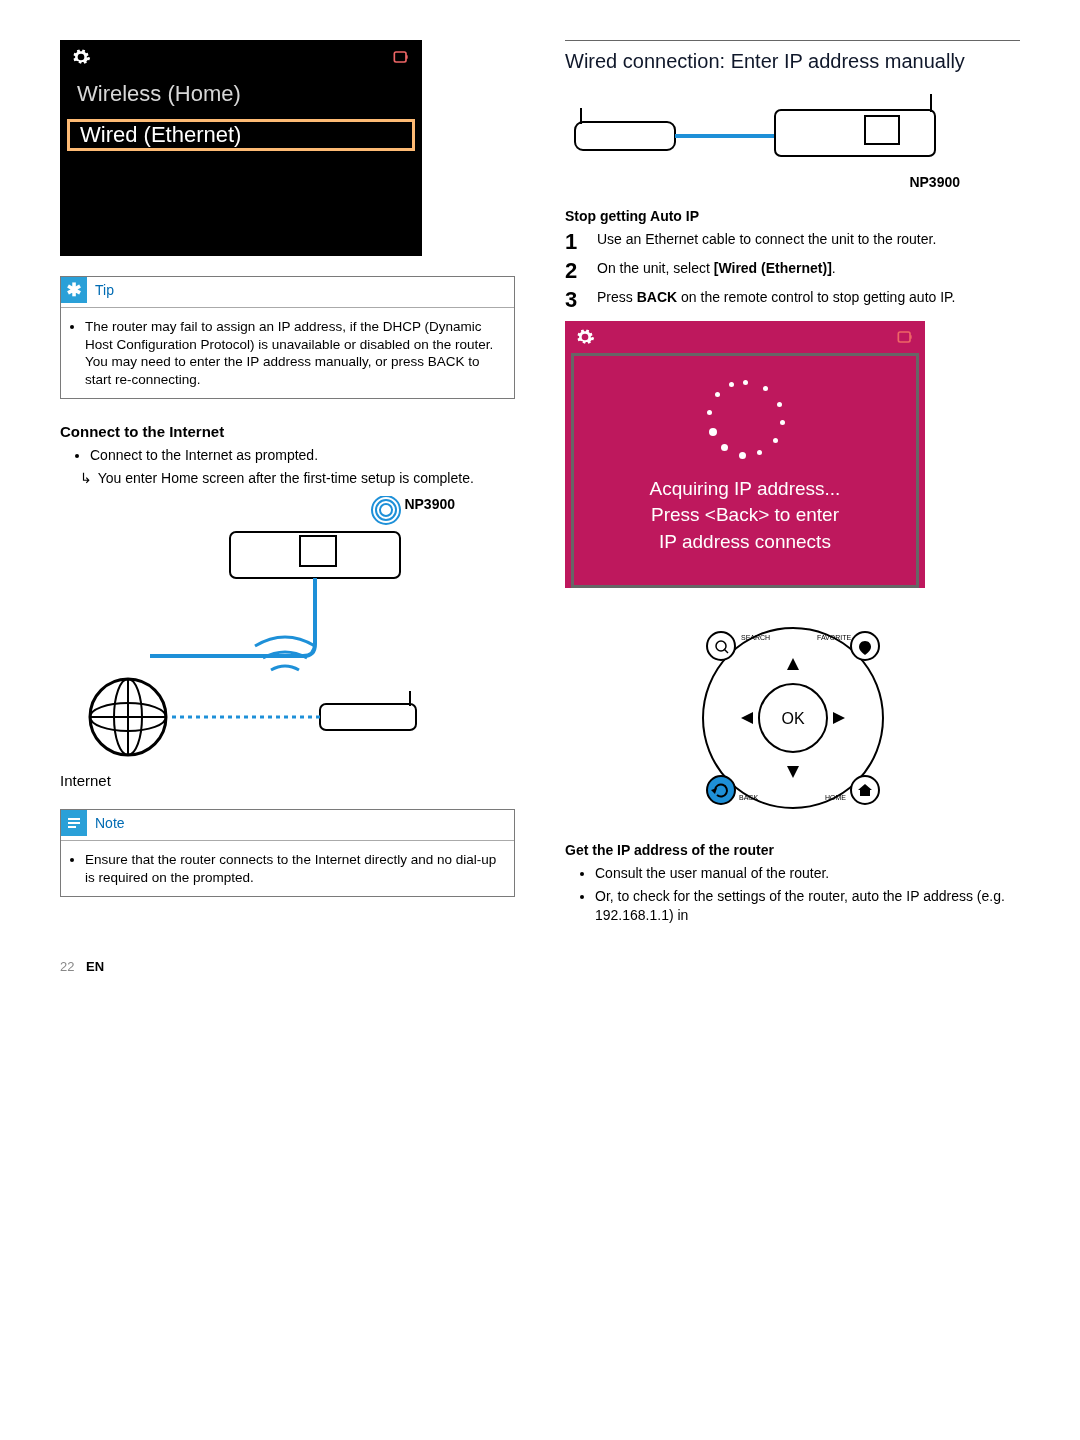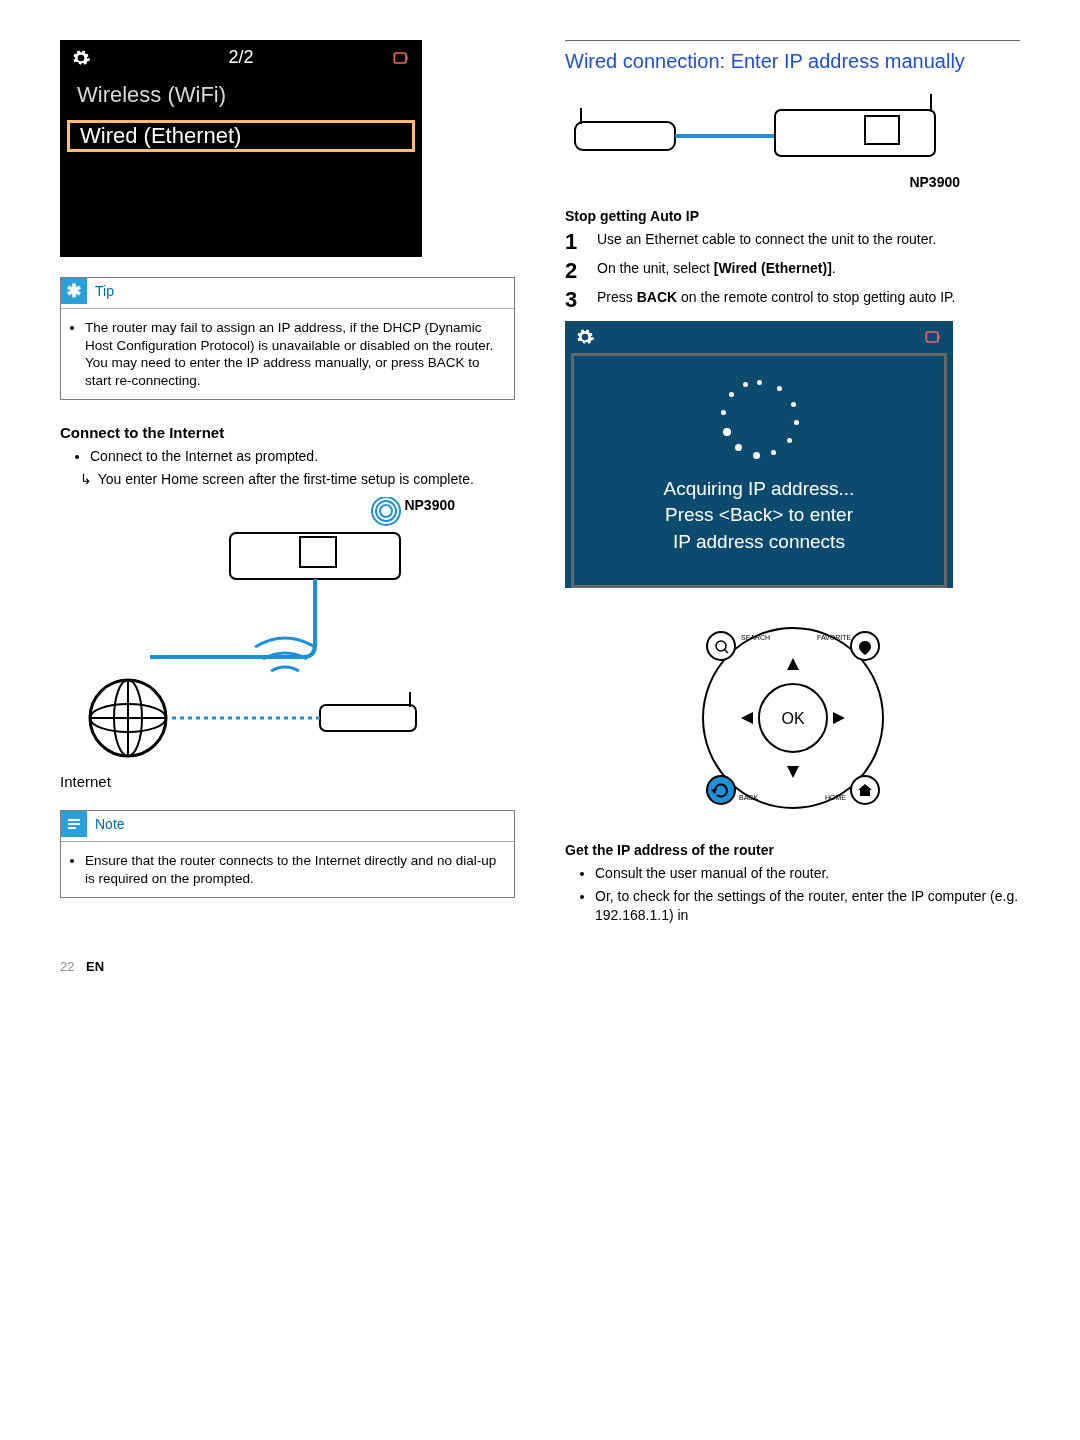--- a/index.html
+++ b/index.html
@@ -140,21 +140,21 @@
   ol.steps > li::before {
     content: counter(step);
     position: absolute;
     left: 0;
     top: -3px;
     font-size: 22px;
     font-weight: bold;
   }
 
   h2.blue {
-    color: #1d4ed8;
+    color: #0f172a;
     font-weight: normal;
     font-size: 20px;
     margin: 0 0 10px 0;
     line-height: 1.25;
   }
   .right-hr {
     border-top: 1px solid #666;
     margin: 0 0 8px 0;
   }
 
@@ -171,22 +171,22 @@
   }
   .internet-label {
     font-size: 15px;
     margin-top: 6px;
   }
 
   
   svg { display: block; }
 
   .spinner-screen {
-    background: #0c4a6e;
-    width: 388px;
+    background: #be185d;
+    width: 360px;
     margin-top: 14px;
   }
   .spinner-body {
     border: 3px solid #666;
     margin: 0 6px 6px 6px;
     padding: 24px 20px 30px 20px;
     color: #fff;
     text-align: center;
   }
   .spinner-dots {
@@ -229,30 +229,29 @@
 
   <div class="col">
 
     <div class="device-screen">
       <div class="ds-header">
         <span>
           <svg width="20" height="20" viewBox="0 0 24 24">
               <path fill="#fff" d="M12 8a4 4 0 100 8 4 4 0 000-8zm9 4l2 1-1 3-2-.5a8 8 0 01-1.5 1.5l.5 2-3 1-1-2h-2l-1 2-3-1 .5-2A8 8 0 016 16.5L4 17l-1-3 2-1v-2L3 10l1-3 2 .5A8 8 0 017.5 6L7 4l3-1 1 2h2l1-2 3 1-.5 2A8 8 0 0118 7.5l2-.5 1 3-2 1v2z"></path>
             </svg>
         </span>
-        <span class="center">2/2</span>
         <span>
           <svg width="20" height="18" viewBox="0 0 24 20">
               <rect x="4" y="4" width="14" height="12" rx="2" fill="none" stroke="#e66" stroke-width="2"></rect>
               <rect x="18" y="8" width="2" height="4" fill="#e66"></rect>
             </svg>
         </span>
       </div>
       <div class="ds-body">
-        <div class="menu-item">Wireless (WiFi)</div>
+        <div class="menu-item">Wireless (Home)</div>
         <div class="menu-item selected">Wired (Ethernet)</div>
       </div>
     </div>
 
     <div class="callout">
       <div class="callout-head">
         <div class="callout-chip">✱</div>
         <span class="callout-title">Tip</span>
       </div>
       <div class="divider"></div>
@@ -420,21 +419,21 @@
 
         <circle cx="172" cy="172" r="14" fill="#fff" stroke="#000" stroke-width="2"></circle>
         <path d="M172 166 l7 6 h-2 v6 h-10 v-6 h-2 z" fill="#000"></path>
         <text x="132" y="182" font-size="7">HOME</text>
       </svg>
     </div>
 
     <h3 class="strong">Get the IP address of the router</h3>
     <ul class="bullets">
       <li>Consult the user manual of the router.</li>
-      <li>Or, to check for the settings of the router, enter the IP computer (e.g. 192.168.1.1) in</li>
+      <li>Or, to check for the settings of the router, auto the IP address (e.g. 192.168.1.1) in</li>
     </ul>
 
   </div>
 </div>
 
 <div class="footer">
   <span class="pn">22</span>
   <b>EN</b>
 </div>
 

